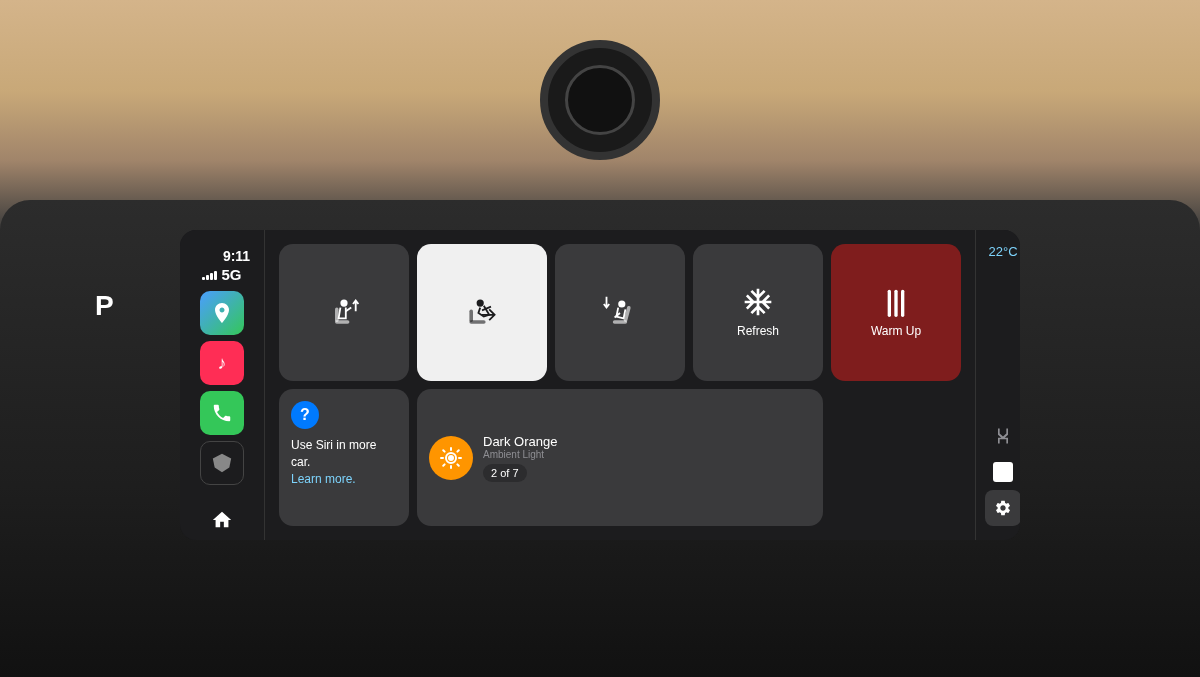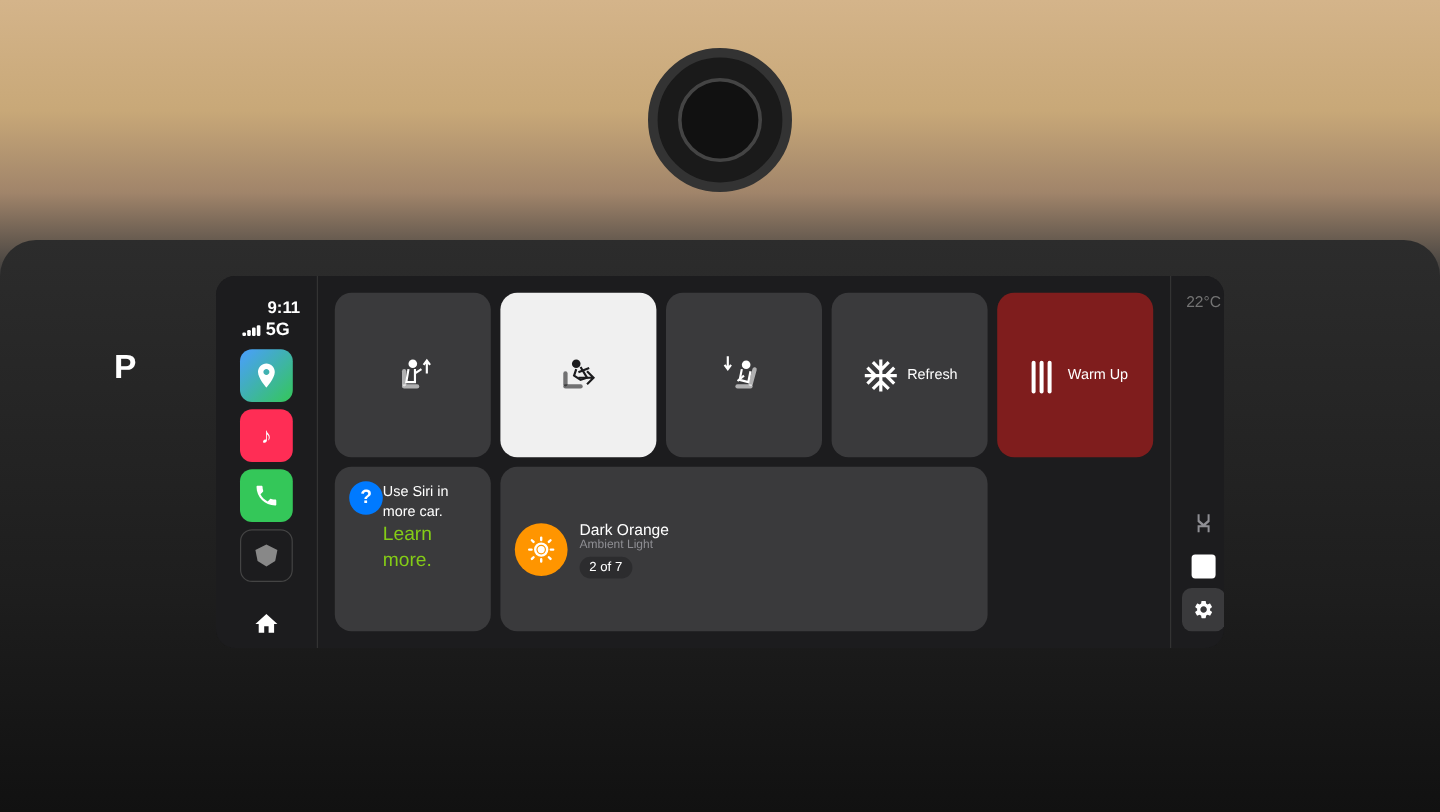--- a/index.html
+++ b/index.html
@@ -169,21 +169,21 @@
       gap: 8px;
       padding: 14px;
       background: #1c1c1e;
     }
 
     
     .card {
       background: #3a3a3c;
       border-radius: 14px;
       display: flex;
-      flex-direction: row;
+      flex-direction: column;
       align-items: center;
       justify-content: center;
       cursor: pointer;
       position: relative;
       padding: 8px;
       gap: 6px;
     }
     .card.active-card {
       background: #f0f0f0;
     }
@@ -228,22 +228,22 @@
       font-weight: bold;
       margin-bottom: 8px;
       flex-shrink: 0;
     }
     .siri-text {
       color: #fff;
       font-size: 12px;
       line-height: 1.4;
     }
     .siri-link {
-      color: #84cc16;
-      font-size: 16px;
+      color: #7dd3fc;
+      font-size: 12px;
     }
 
     
     .ambient-card {
       flex-direction: row;
       align-items: center;
       justify-content: flex-start;
       padding: 12px;
       gap: 10px;
       grid-column: span 2;
@@ -286,21 +286,21 @@
       background: #1c1c1e;
       display: flex;
       flex-direction: column;
       align-items: center;
       justify-content: space-between;
       padding: 14px 0;
       border-left: 1px solid #333;
       flex-shrink: 0;
     }
     .temp-display {
-      color: #737373;
+      color: #7dd3fc;
       font-size: 13px;
       font-weight: 500;
     }
     .right-panel-icons {
       display: flex;
       flex-direction: column;
       gap: 8px;
       align-items: center;
     }
     .rp-icon {

